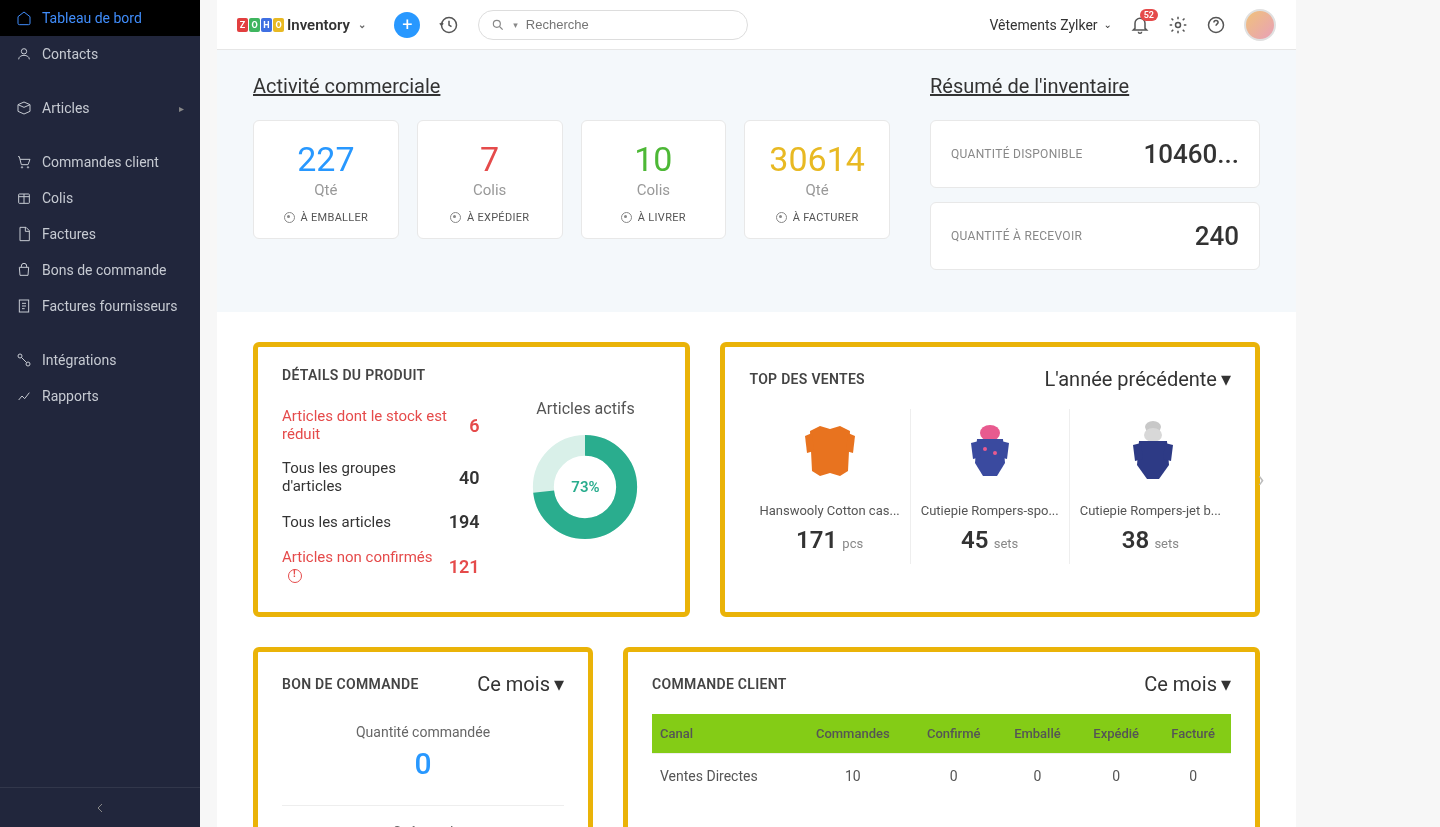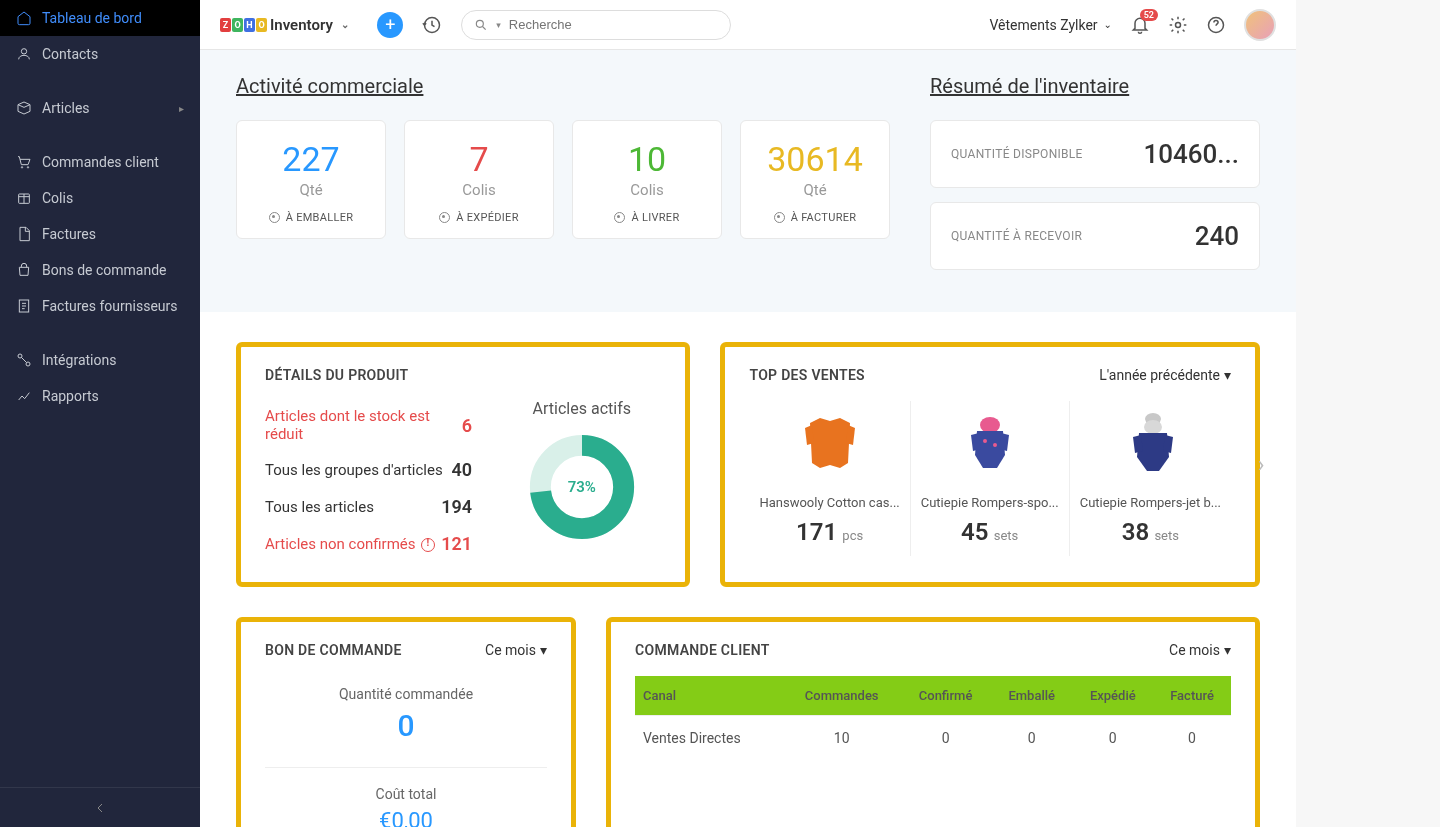--- a/index.html
+++ b/index.html
@@ -1,18 +1,18 @@
 <!DOCTYPE html>
 <html><head>
 <meta charset="utf-8">
 <style>
 * { margin: 0; padding: 0; box-sizing: border-box; }
 body { font-family: -apple-system, BlinkMacSystemFont, "Segoe UI", Roboto, sans-serif; background: #f7f7f7; color: #333; }
 
-.app { display: flex; height: 827px; width: 1296px; overflow: hidden; }
+.app { display: flex; height: 827px; width: 1296px; overflow: hidden; gap: 17px; }
 
 
 .sidebar { width: 200px; background: #21263c; color: #c6cad2; display: flex; flex-direction: column; position: relative; }
 .sidebar-item { display: flex; align-items: center; padding: 10px 16px; font-size: 14px; cursor: pointer; gap: 10px; }
 .sidebar-item.active { background: #000; color: #408dfb; }
 .sidebar-item .icon { width: 16px; height: 16px; display: inline-flex; align-items: center; justify-content: center; }
 .sidebar-item.with-arrow { justify-content: space-between; }
 .sidebar-item .chev { font-size: 10px; color: #888; }
 .sidebar-group { margin-top: 18px; }
 .sidebar-collapse { position: absolute; bottom: 0; left: 0; right: 0; height: 40px; display: flex; align-items: center; justify-content: center; border-top: 1px solid rgba(255,255,255,0.08); cursor: pointer; color: #888; }
@@ -54,21 +54,21 @@
 .summary-card { background: #fff; border: 1px solid #e8e8e8; border-radius: 6px; padding: 18px 20px; display: flex; justify-content: space-between; align-items: center; margin-bottom: 14px; }
 .summary-label { font-size: 12px; color: #888; letter-spacing: 0.3px; }
 .summary-val { font-size: 26px; font-weight: 500; }
 
 
 .panels { padding: 30px 36px; display: flex; flex-direction: column; gap: 30px; }
 .panel-row { display: flex; gap: 30px; }
 .panel { background: #fff; border: 5px solid #eab308; border-radius: 6px; padding: 20px 24px; }
 .panel-header { display: flex; justify-content: space-between; align-items: center; margin-bottom: 18px; }
 .panel-title { font-size: 14px; font-weight: 600; color: #444; letter-spacing: 0.3px; }
-.panel-filter { font-size: 14px; color: #333; cursor: pointer; display: flex; align-items: center; gap: 4px; }
+.panel-filter { font-size: 20px; color: #333; cursor: pointer; display: flex; align-items: center; gap: 4px; }
 
 
 .product-panel { flex: 1; display: flex; gap: 30px; }
 .product-list { flex: 1.3; }
 .product-row { display: flex; justify-content: space-between; align-items: center; padding: 8px 0; font-size: 15px; }
 .product-row.red { color: #e54b4b; }
 .product-row .pval { font-weight: 600; font-size: 18px; }
 .warn-icon { display: inline-block; width: 14px; height: 14px; border: 1.5px solid #e54b4b; border-radius: 50%; position: relative; margin-left: 6px; vertical-align: middle; }
 .warn-icon::after { content: '!'; position: absolute; top: -2px; left: 4px; font-size: 10px; color: #e54b4b; font-weight: 700; }
 

